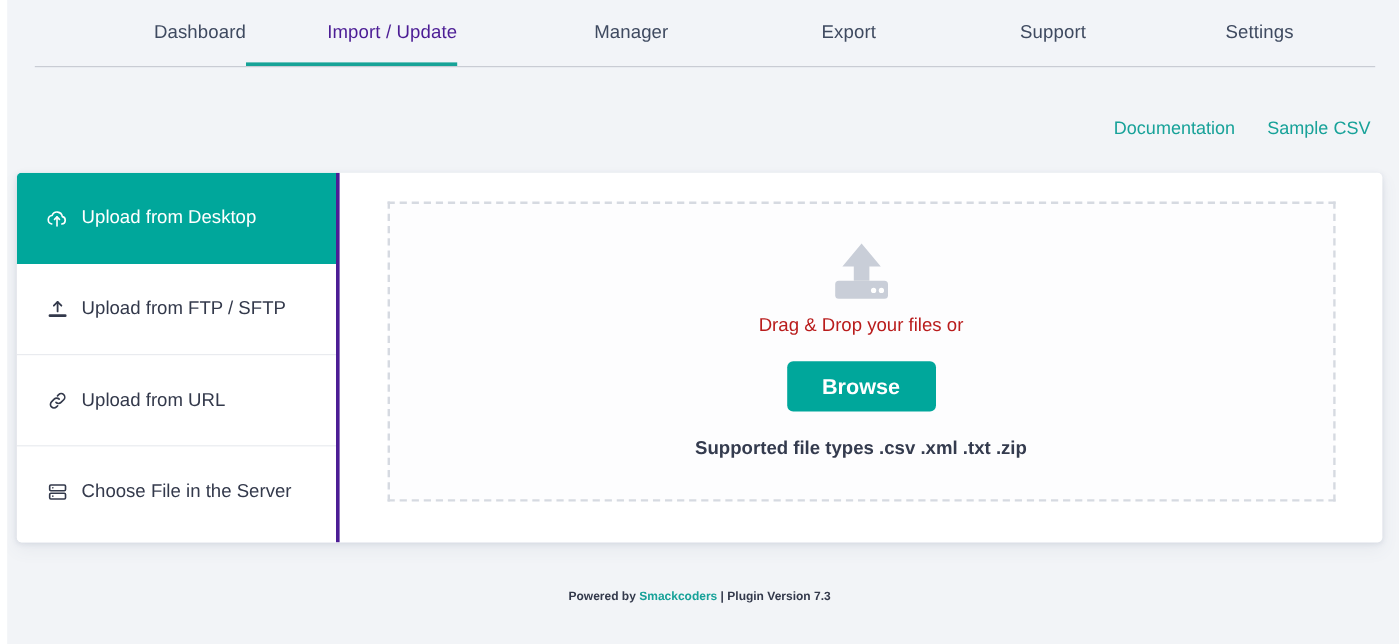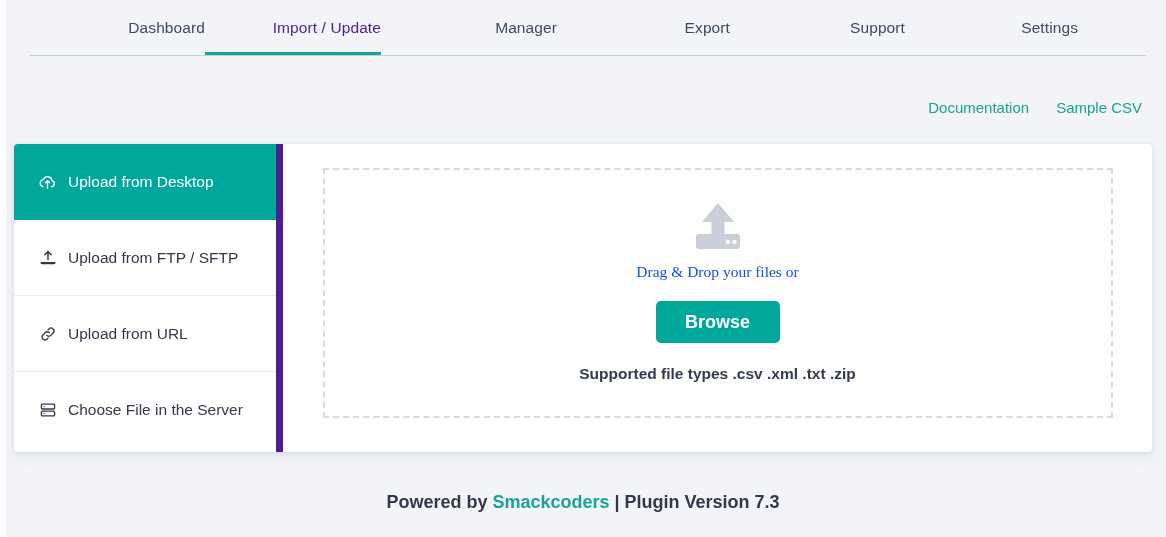--- a/index.html
+++ b/index.html
@@ -117,21 +117,21 @@
     box-shadow: 0 1px 4px rgba(80,95,130,.13), 0 6px 14px rgba(80,95,130,.07);
     display: flex;
     overflow: hidden;
   }
 
   
   .sidebar {
     width: 269px;
     flex: 0 0 269px;
     background: #ffffff;
-    border-right: 7px solid #4c1d95;
+    border-right: 3px solid #4c1d95;
   }
 
   .side-item {
     height: 76px;
     display: flex;
     align-items: center;
     padding-left: 24px;
     font-size: 15.5px;
     color: #33394b;
     border-bottom: 1px solid #e9ebef;
@@ -178,22 +178,21 @@
 
   .dz-icon {
     margin-top: 31px;
     width: 56px;
     height: 52px;
   }
 
   .dz-text {
     margin-top: 10px;
     font-size: 15.5px;
-    color: #1d4ed8;
-    font-family: Liberation Serif, serif;
+    color: #b91c1c;
   }
 
   .browse-btn {
     margin-top: 20px;
     width: 124px;
     height: 42px;
     background: #00a79b;
     color: #ffffff;
     border: none;
     border-radius: 5px;
@@ -210,21 +209,21 @@
     color: #343b4e;
   }
 
   
   .footer {
     position: absolute;
     left: 0;
     top: 492px;
     width: 1166px;
     text-align: center;
-    font-size: 18px;
+    font-size: 10px;
     font-weight: bold;
     color: #33394b;
   }
   .footer .brand {
     color: #18a299;
     cursor: pointer;
   }
 </style>
 </head>
 <body>

